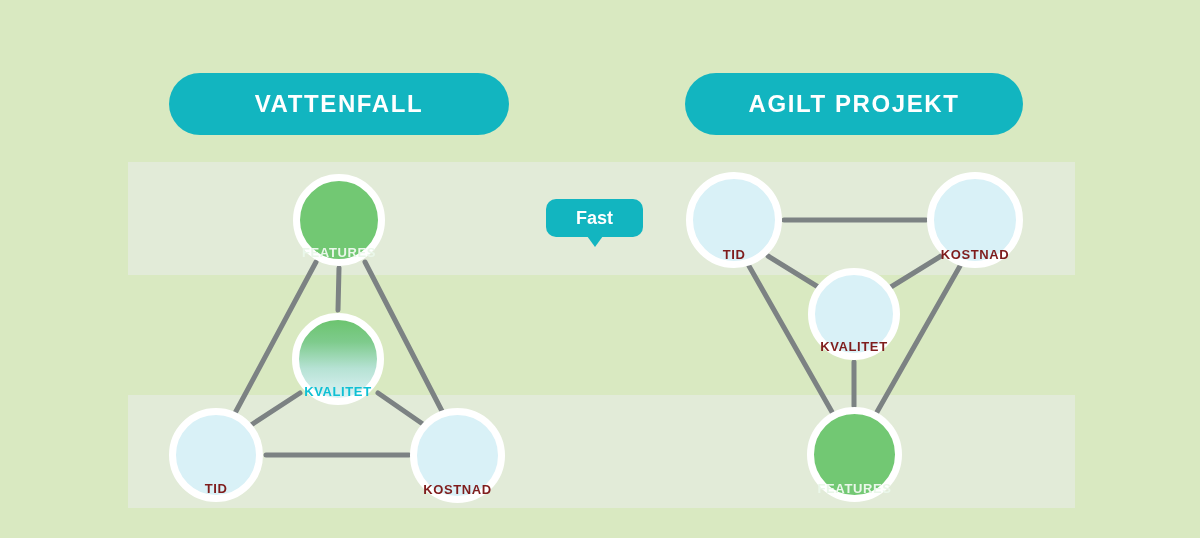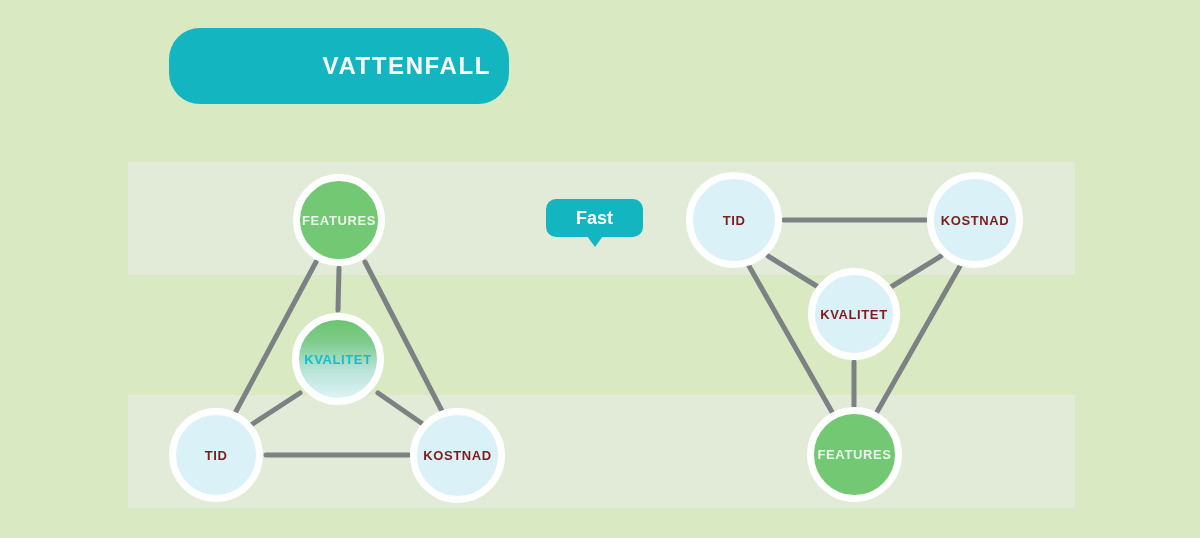--- a/index.html
+++ b/index.html
@@ -29,32 +29,33 @@
     width: 947px;
     height: 113px;
     background: #e2ebd8;
   }
   .band--top    { top: 162px; }
   .band--bottom { top: 395px; }
 
   
   .title-pill {
     position: absolute;
-    height: 76px;
+    height: 62px;
     border-radius: 31px;
     background: #12b5c0;
     color: #ffffff;
     display: flex;
     align-items: center;
-    justify-content: flex-end;
+    justify-content: center;
     font-size: 24px;
     font-weight: bold;
     letter-spacing: 1.6px;
     box-sizing: border-box;
     padding: 0 18px;
+    margin-top: 45px;
   }
   .title-pill--left  { left: 169px; top: 28px;  width: 340px; }
   .title-pill--right { left: 685px; top: 28px;  width: 338px; }
 
   
   .callout {
     position: absolute;
     height: 38px;
     border-radius: 10px;
     background: #12b5c0;
@@ -92,21 +93,21 @@
     pointer-events: none;
   }
 
   
   .node {
     position: absolute;
     border-radius: 50%;
     border: 7px solid #ffffff;
     box-sizing: border-box;
     display: flex;
-    align-items: center;
+    align-items: flex-end;
     justify-content: center;
     text-align: center;
     font-weight: bold;
     letter-spacing: 0.6px;
   }
   .node-label { line-height: 1; white-space: nowrap; }
 
   .node--blue  { background: #d9f1f7; color: #7f1d1d; }
   .node--green { background: #72c873; color: #eaf7ea; }
   .node--grad  {
@@ -129,20 +130,23 @@
 </head>
 <body>
 
 <div id="stage">
 
   <div class="band band--top"></div>
   <div class="band band--bottom"></div>
 
   <div class="title-pill title-pill--left">
     <span>VATTENFALL</span>
+  </div>
+  <div class="title-pill title-pill--right">
+    <span>AGILT PROJEKT</span>
   </div>
 
   <svg class="edges" viewBox="0 0 1200 538">
     <g stroke="#7c8283" stroke-width="5" stroke-linecap="round" fill="none">
 
       <line x1="316" y1="262" x2="234" y2="415"></line>
       <line x1="339" y1="268" x2="338" y2="310"></line>
       <line x1="365" y1="262" x2="444" y2="415"></line>
       <line x1="300" y1="393" x2="245" y2="429"></line>
       <line x1="378" y1="393" x2="430" y2="429"></line>

